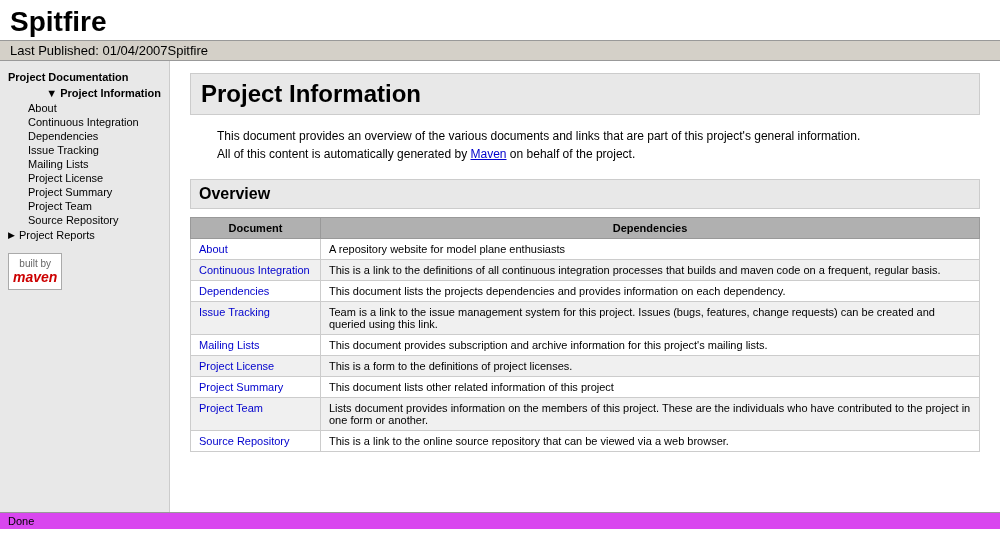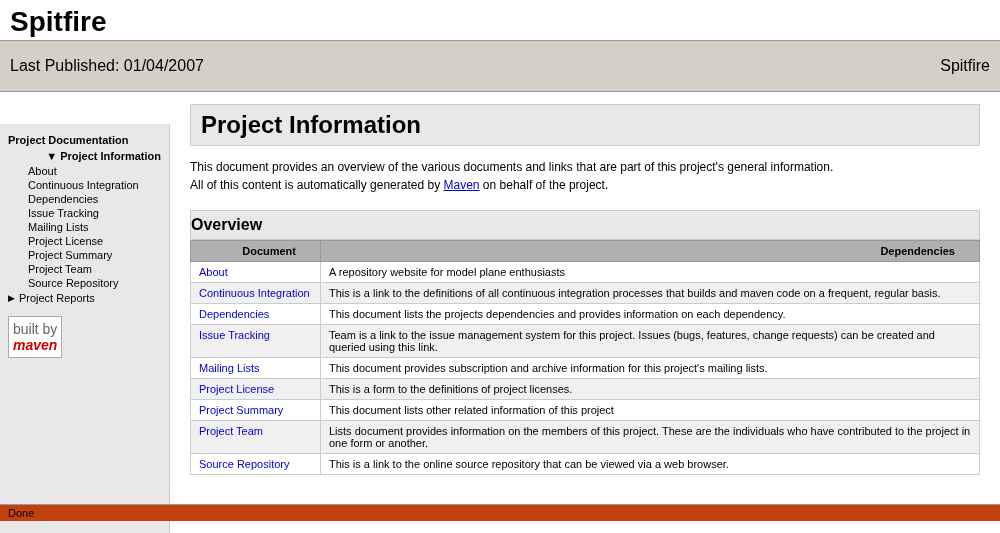--- a/index.html
+++ b/index.html
@@ -14,39 +14,38 @@
       padding: 6px 10px 2px 10px;
       border-bottom: 1px solid #999;
     }
     #header h1 {
       font-size: 28px;
       font-weight: bold;
       color: #000;
     }
     #subheader {
       display: flex;
-      justify-content: space-between;
+      justify-content: flex-start;
       align-items: center;
       background: #d4d0c8;
-      padding: 16px 10px;
-      font-size: 16px;
+      padding: 2px 10px;
+      font-size: 13px;
       border-bottom: 1px solid #999;
     }
     #layout {
       display: flex;
       height: calc(533px - 70px);
     }
     #sidebar {
       width: 170px;
       min-width: 170px;
       background: #e8e8e8;
       border-right: 1px solid #ccc;
       padding: 8px 0;
       overflow-y: auto;
-      margin-top: 32px;
     }
     .sidebar-section-title {
       font-weight: bold;
       font-size: 11px;
       padding: 2px 8px;
       color: #000;
     }
     .sidebar-section-subtitle {
       font-weight: bold;
       font-size: 11px;
@@ -78,21 +77,21 @@
     .maven-badge {
       margin: 10px 8px;
       border: 1px solid #aaa;
       background: #fff;
       padding: 4px;
       display: inline-block;
       font-size: 10px;
       text-align: center;
     }
     .maven-badge-top {
-      font-size: 14px;
+      font-size: 10px;
       color: #666;
     }
     .maven-badge-logo {
       font-size: 14px;
       font-weight: bold;
       color: #c00;
       font-style: italic;
     }
     #main {
       flex: 1;
@@ -107,65 +106,66 @@
       background: #e8e8e8;
       padding: 6px 10px;
       margin-bottom: 12px;
       border: 1px solid #ccc;
     }
     .intro-text {
       font-size: 12px;
       line-height: 1.5;
       margin-bottom: 16px;
       color: #000;
+      margin-left: 27px;
     }
     .intro-text a {
       color: #00c;
     }
     .section-header {
       font-size: 16px;
       font-weight: bold;
       color: #000;
       background: #e8e8e8;
-      padding: 5px 0;
+      padding: 5px 8px;
       border: 1px solid #ccc;
-      margin-bottom: 0;
+      margin-bottom: 8px;
     }
     table.overview-table {
       width: 100%;
       border-collapse: collapse;
       margin-top: 0;
     }
     table.overview-table th {
       background: #b0b0b0;
       color: #000;
       font-weight: bold;
       font-size: 11px;
-      padding: 4px 24px;
-      text-align: right;
+      padding: 4px 12px;
+      text-align: center;
       border: 1px solid #999;
     }
     table.overview-table td {
       font-size: 11px;
       padding: 4px 8px;
       border: 1px solid #ccc;
       vertical-align: top;
     }
     table.overview-table tr:nth-child(even) td {
       background: #f0f0f0;
     }
     table.overview-table tr:nth-child(odd) td {
       background: #fff;
     }
     #statusbar {
       position: fixed;
-      bottom: 12px;
+      bottom: 4px;
       left: 0;
       width: 100%;
-      background: #c2410c;
+      background: #d946ef;
       border-top: 1px solid #999;
       font-size: 11px;
       padding: 2px 8px;
       color: #000;
     }
   </style>
 </head>
 <body>
 
 <div id="header">

